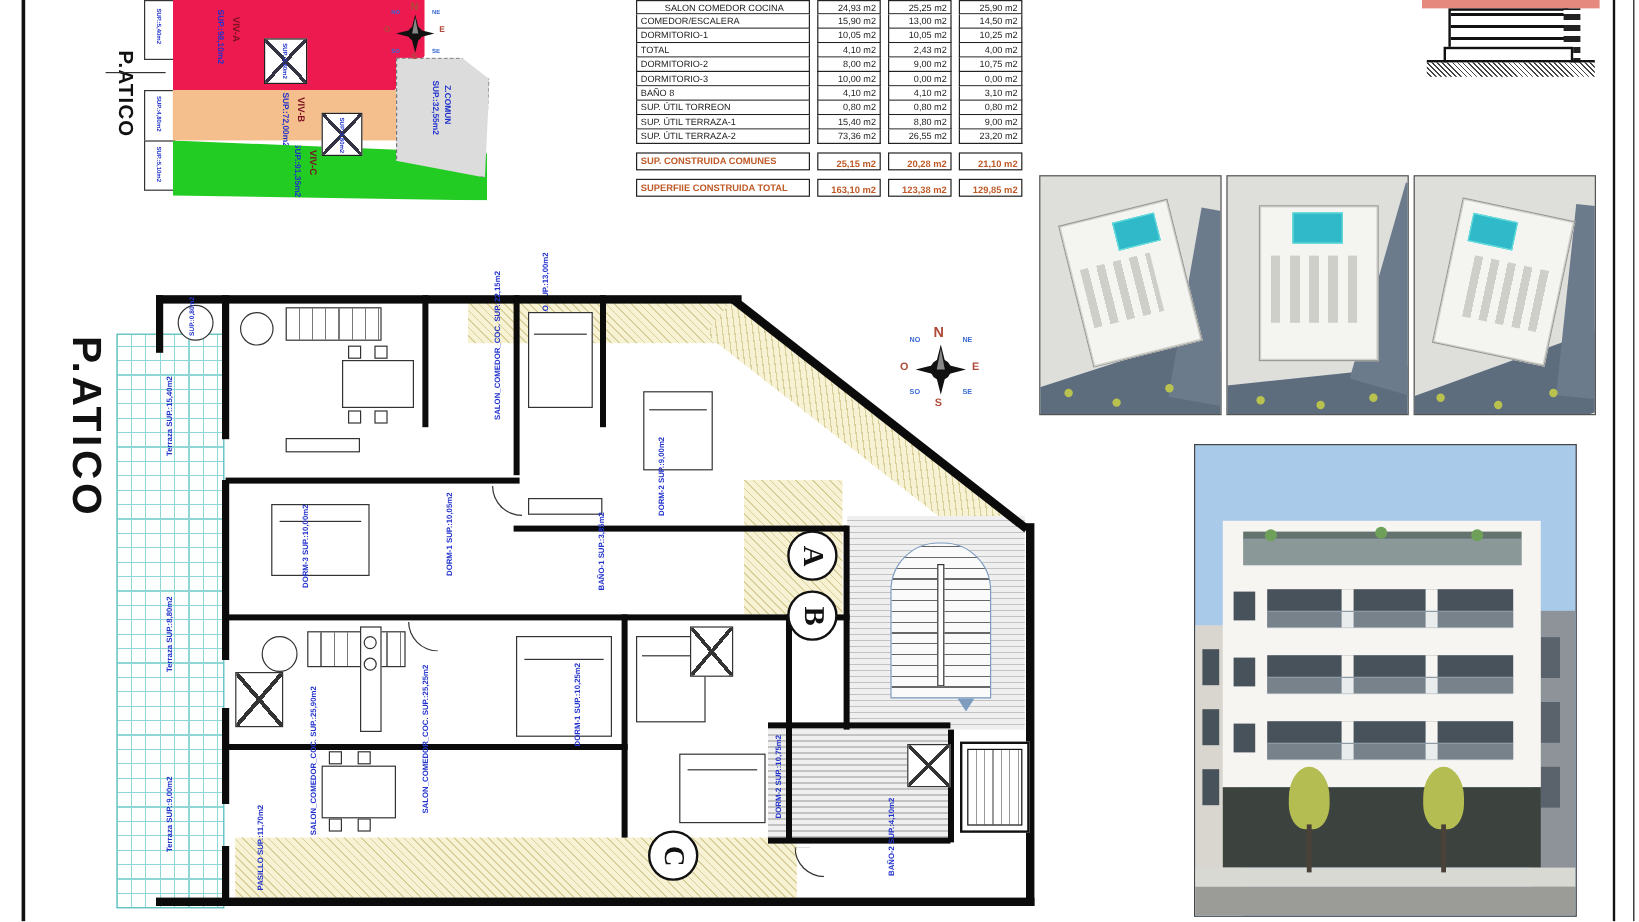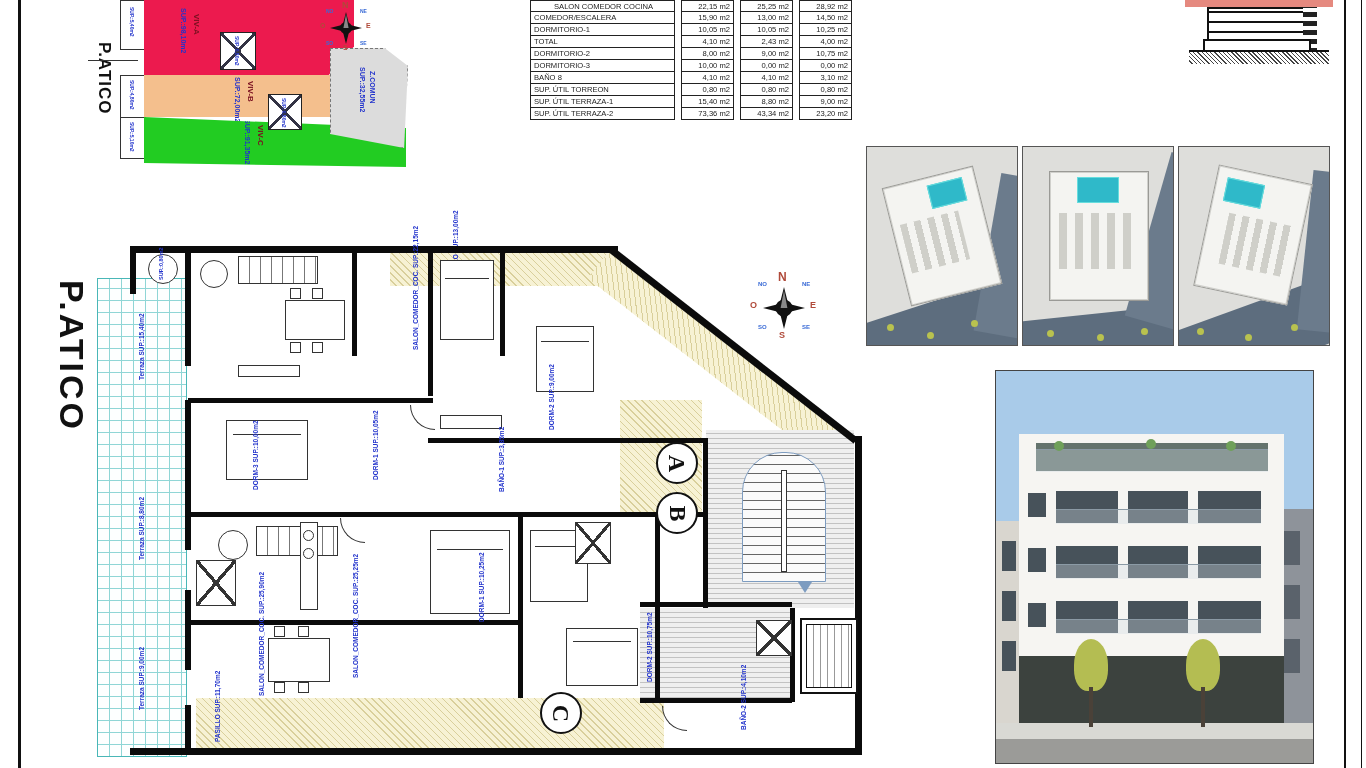--- a/index.html
+++ b/index.html
@@ -143,23 +143,23 @@
     <span class="card" style="left:0px;top:20px;font-size:7px;">O</span>
     <span class="diag" style="left:6px;top:6px;font-size:5px;">NO</span>
     <span class="diag" style="left:40px;top:6px;font-size:5px;">NE</span>
     <span class="diag" style="left:6px;top:38px;font-size:5px;">SO</span>
     <span class="diag" style="left:40px;top:38px;font-size:5px;">SE</span>
   </div>
 
   <div class="atable">
     <div class="trow">
         <div class="tname">SALON COMEDOR COCINA</div>
-        <div class="tval">22,15 m2</div>
+        <div class="tval">24,93 m2</div>
         <div class="tval">25,25 m2</div>
-        <div class="tval">28,92 m2</div>
+        <div class="tval">25,90 m2</div>
       </div>
     <div class="trow">
         <div class="tname">COMEDOR/ESCALERA</div>
         <div class="tval">15,90 m2</div>
         <div class="tval">13,00 m2</div>
         <div class="tval">14,50 m2</div>
       </div>
     <div class="trow">
         <div class="tname">DORMITORIO-1</div>
         <div class="tval">10,05 m2</div>
@@ -198,24 +198,40 @@
       </div>
     <div class="trow">
         <div class="tname">SUP. ÚTIL TERRAZA-1</div>
         <div class="tval">15,40 m2</div>
         <div class="tval">8,80 m2</div>
         <div class="tval">9,00 m2</div>
       </div>
     <div class="trow">
         <div class="tname">SUP. ÚTIL TERRAZA-2</div>
         <div class="tval">73,36 m2</div>
-        <div class="tval">43,34 m2</div>
+        <div class="tval">26,55 m2</div>
         <div class="tval">23,20 m2</div>
       </div>
 
+    <div class="sumrow">
+      <div class="sumname">
+          <span class="l1">SUP. CONSTRUIDA COMUNES</span>
+        </div>
+      <div class="sumval">25,15 m2</div>
+        <div class="sumval">20,28 m2</div>
+        <div class="sumval">21,10 m2</div>
+    </div>
+    <div class="sumrow">
+      <div class="sumname">
+          <span class="l1">SUPERFIIE CONSTRUIDA TOTAL</span>
+        </div>
+      <div class="sumval">163,10 m2</div>
+        <div class="sumval">123,38 m2</div>
+        <div class="sumval">129,85 m2</div>
+    </div>
   </div>
 
   <div class="abs" style="left:1185px;top:0;width:148px;height:62px;">
     <div class="abs" style="left:0;top:0;width:148px;height:7px;background:#e5897f;"></div>
     <div class="abs" style="left:22px;top:7px;width:96px;height:32px;background:#fff;border:2px solid #111;
       background:repeating-linear-gradient(0deg,#fff 0 8px,#111 8px 10px);"></div>
     <div class="abs" style="left:118px;top:7px;width:14px;height:46px;background:repeating-linear-gradient(0deg,#222 0 5px,#fff 5px 9px);"></div>
     <div class="abs" style="left:18px;top:39px;width:104px;height:14px;background:#fff;border:2px solid #111;"></div>
     <div class="abs hatch-diag" style="left:4px;top:50px;width:140px;height:12px;border-top:2px solid #111;"></div>
   </div>

